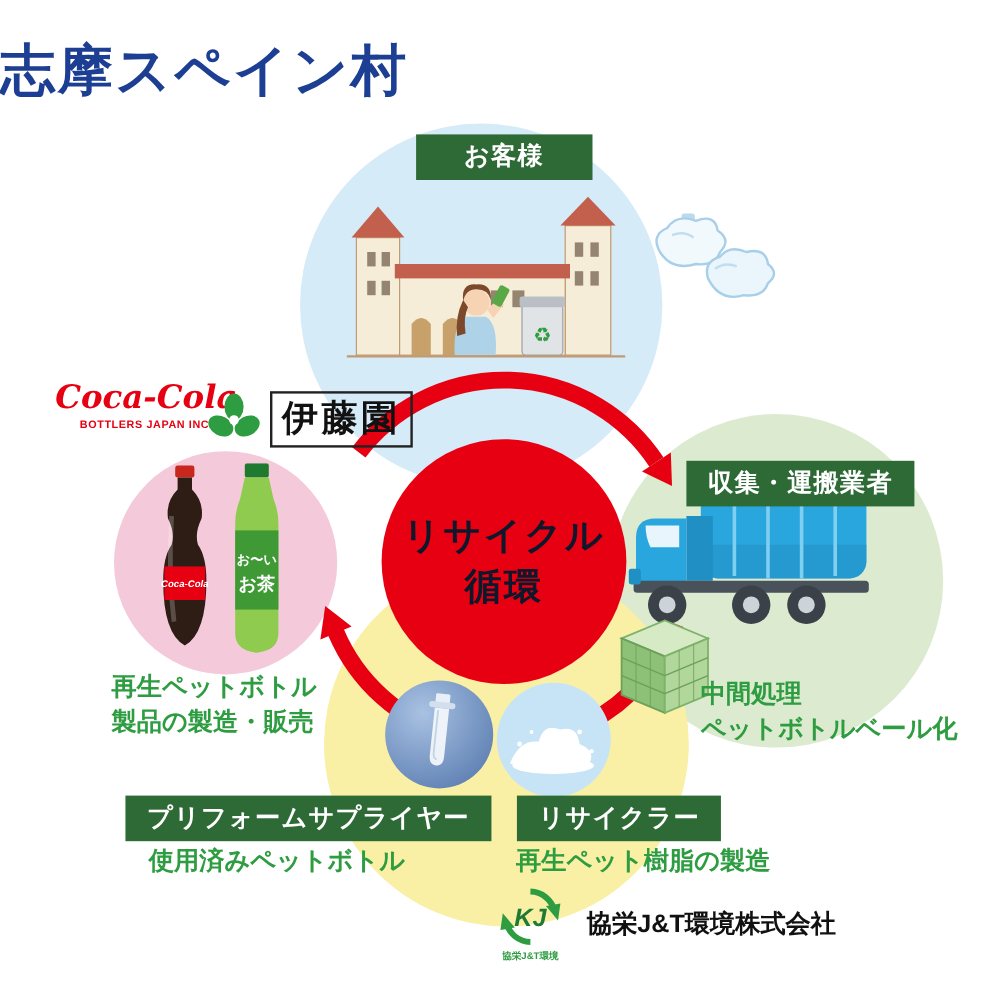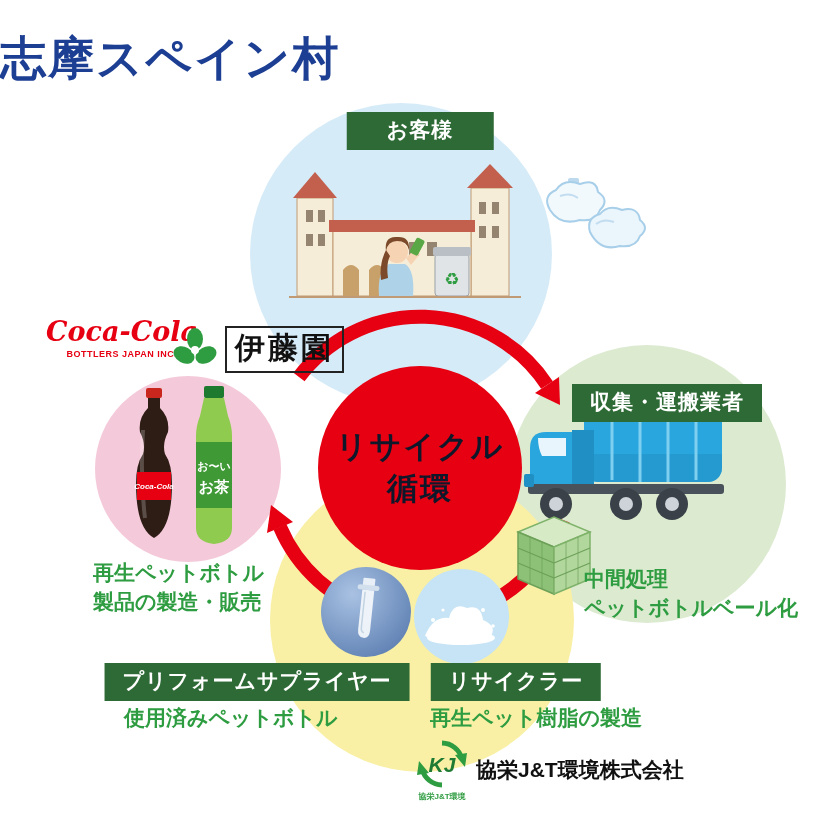--- a/index.html
+++ b/index.html
@@ -13,21 +13,21 @@
   #zone-pink{left:95px;top:376px;width:186px;height:186px;background:#f4c9d9;}
   #title{position:absolute;left:0;top:28px;width:100%;text-align:left;color:#1c3e93;font-size:46px;font-weight:700;letter-spacing:2px;}
   .badge{position:absolute;transform:translateX(-50%);background:#2d6a35;color:#fff;font-weight:bold;font-size:21px;letter-spacing:1px;padding:4px 18px 6px;white-space:nowrap;text-align:center;}
   .note{position:absolute;color:#2e9c40;font-weight:bold;font-size:21px;line-height:1.4;white-space:nowrap;}
   #center-circle{position:absolute;left:318px;top:366px;width:204px;height:204px;border-radius:50%;background:#e60012;display:flex;flex-direction:column;align-items:center;justify-content:center;color:#0f172a;font-weight:bold;font-size:31px;letter-spacing:2px;line-height:1.35;text-align:center;}
   .logo-cc{position:absolute;left:46px;top:318px;text-align:center;color:#e60012;}
   .logo-cc .script{font-family:"DejaVu Serif","Liberation Serif",serif;font-style:italic;font-weight:bold;font-size:27px;line-height:1;}
   .logo-cc .sub{font-size:9px;font-weight:bold;letter-spacing:.5px;margin-top:4px;}
   .logo-itoen{position:absolute;left:172px;top:326px;display:flex;align-items:center;gap:7px;}
   .logo-itoen .word{border:2.5px solid #222;padding:0 8px 2px;font-size:30px;font-weight:bold;color:#111;letter-spacing:3px;white-space:nowrap;text-align:center;}
-  .logo-kj{position:absolute;left:416px;top:738px;display:flex;align-items:center;gap:8px;}
+  .logo-kj{position:absolute;left:416px;top:738px;display:flex;align-items:center;gap:21px;}
   .logo-kj .cap{font-size:8px;font-weight:bold;color:#2e9c40;white-space:nowrap;margin-top:1px;}
   .logo-kj .company{font-size:21px;font-weight:bold;color:#111;white-space:nowrap;}
 </style>
 </head>
 <body>
 
 <div id="stage">
 
   <div id="zone-blue" class="zone"></div>
   <div id="zone-green" class="zone"></div>

